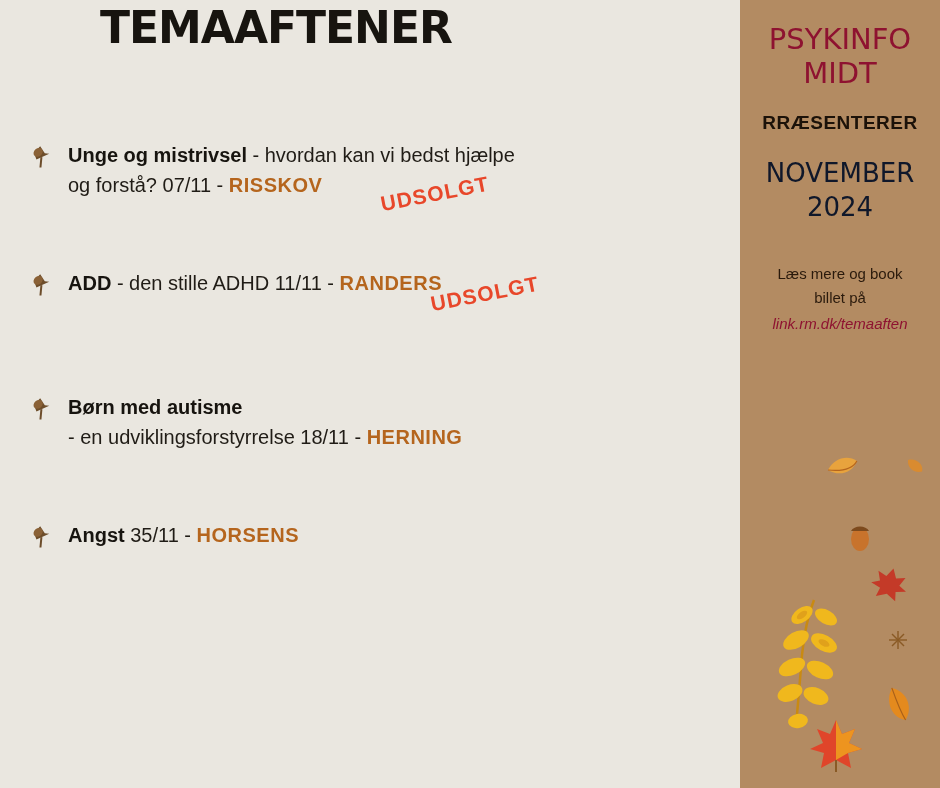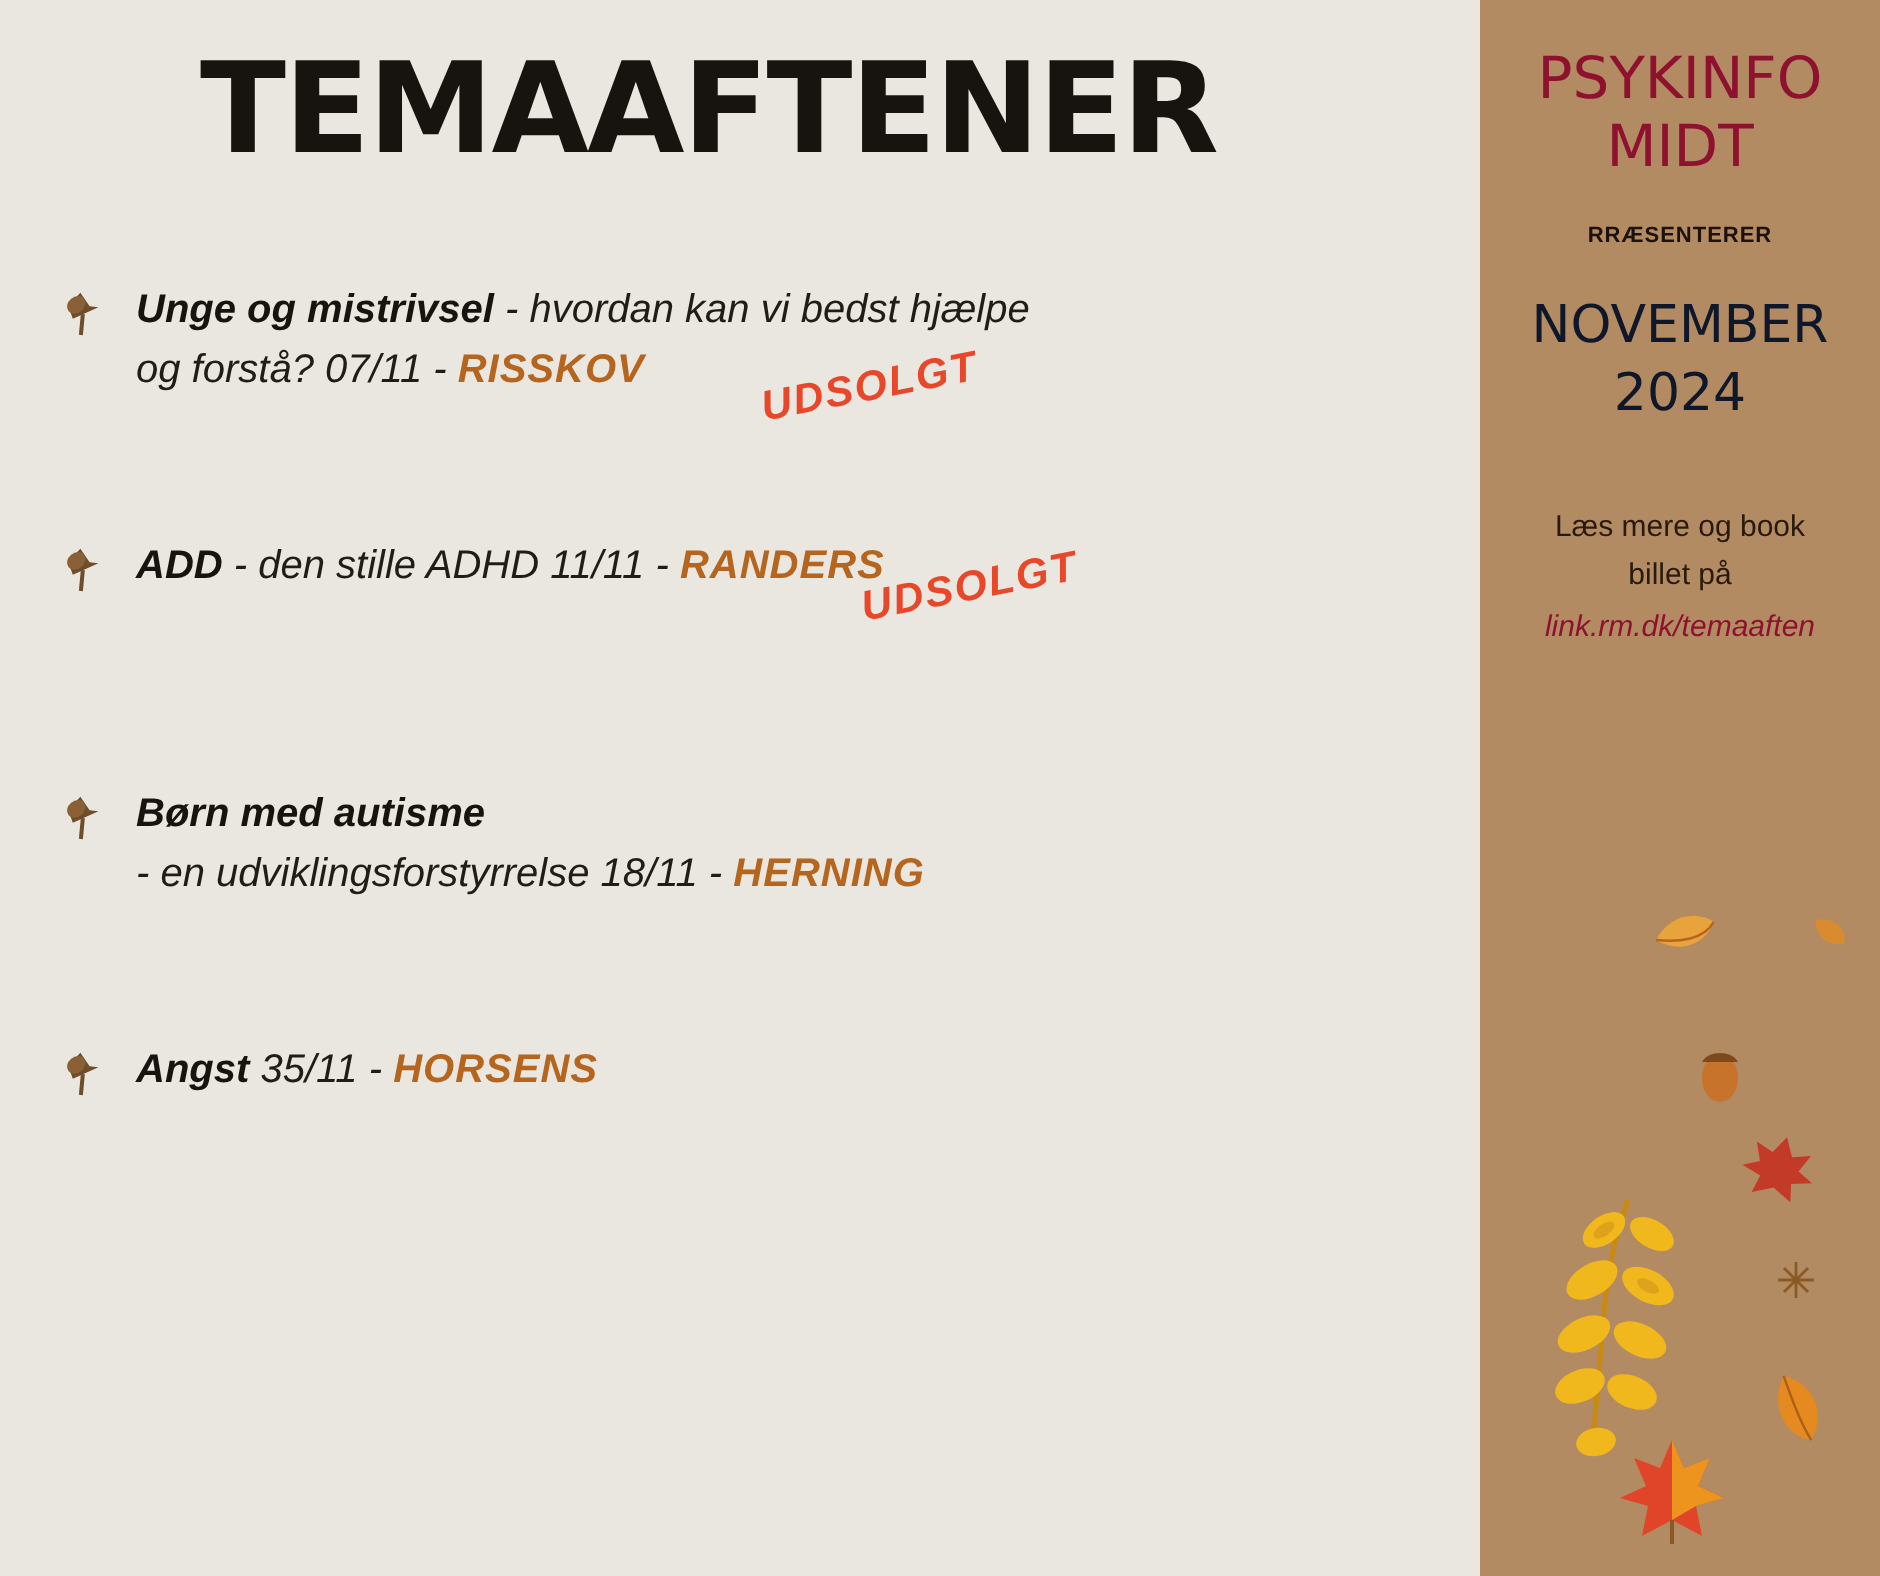--- a/index.html
+++ b/index.html
@@ -24,33 +24,32 @@
   .left {
     position: relative;
     width: 740px;
     height: 788px;
     background: #eae7e0;
     box-sizing: border-box;
   }
   .title {
     position: absolute;
     left: 100px;
-    top: 18px;
-    font-size: 63px;
+    top: 2px;
+    font-size: 44px;
     font-weight: bold;
     letter-spacing: -1px;
     color: #17140f;
     font-family: "DejaVu Sans", sans-serif;
   }
   .events {
     position: absolute;
     top: 140px;
     left: 0;
     width: 606px;
-    font-style: italic;
   }
   .event {
     position: relative;
     padding-left: 68px;
     min-height: 54px;
     margin-bottom: 60px;
   }
   .event .line {
     font-size: 20px;
     line-height: 30px;
@@ -98,21 +97,21 @@
   .brand {
     margin-top: 22px;
     font-size: 29px;
     font-weight: normal;
     line-height: 34px;
     color: #8e1230;
     font-family: "DejaVu Sans", sans-serif;
   }
   .presents {
     margin-top: 22px;
-    font-size: 11px;
+    font-size: 19px;
     font-weight: bold;
     letter-spacing: 0.5px;
     color: #1c1209;
     font-family: "Liberation Sans", sans-serif;
   }
   .month {
     margin-top: 22px;
     font-size: 26px;
     font-weight: normal;
     line-height: 34px;

